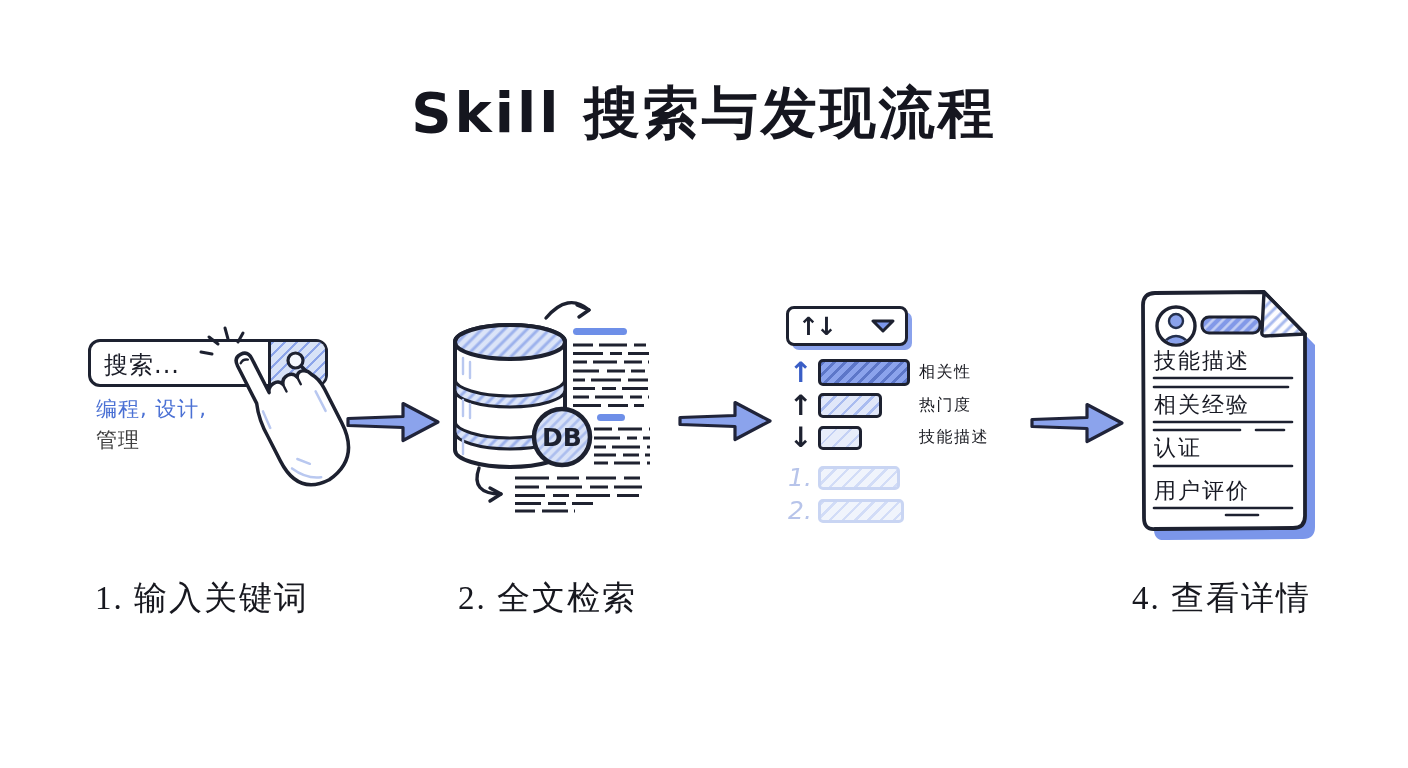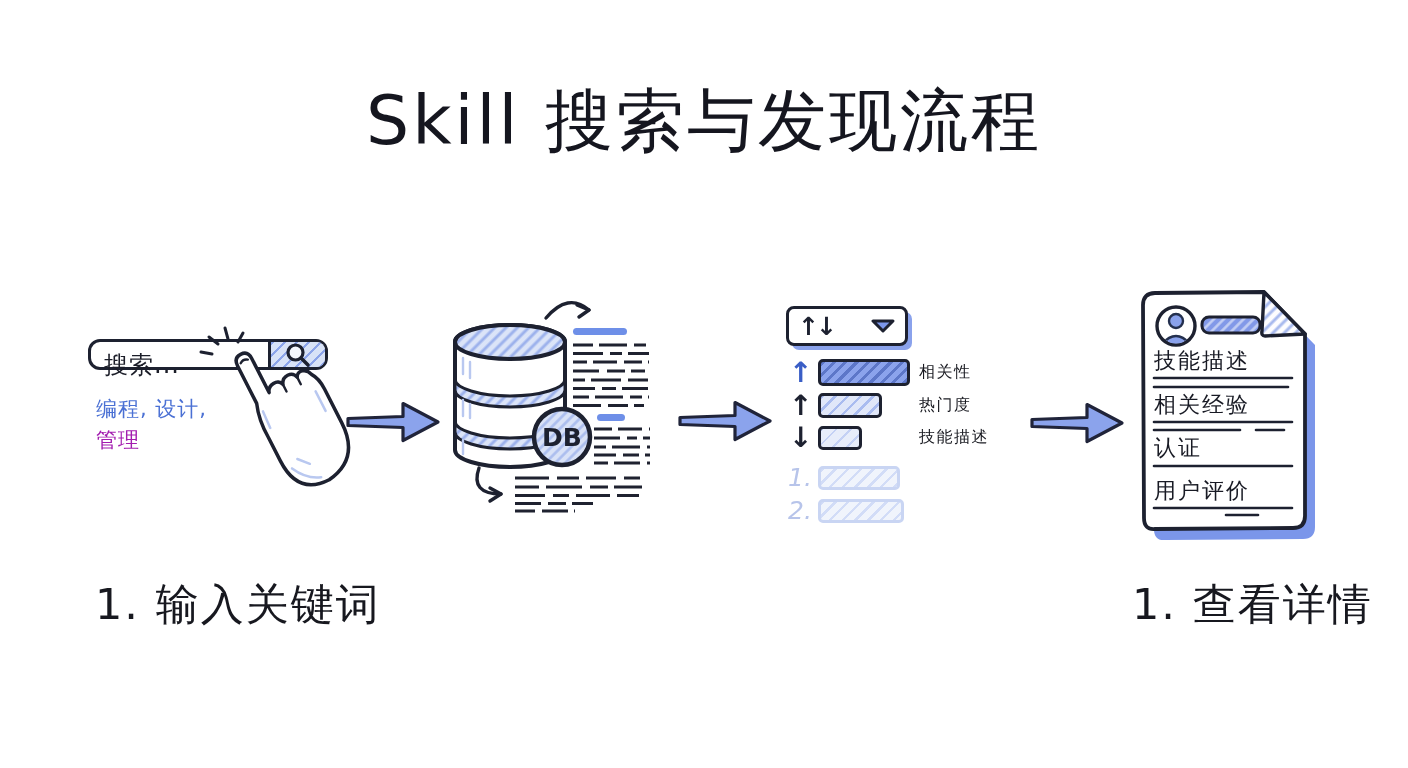--- a/index.html
+++ b/index.html
@@ -4,45 +4,45 @@
 <style>
   html, body { margin:0; padding:0; background:#ffffff; }
   .canvas {
     position:relative; width:1408px; height:768px; background:#ffffff;
     overflow:hidden; font-family:"DejaVu Sans","Liberation Sans",sans-serif;
     color:#1d2130;
   }
   
   .title {
     position:absolute; top:76px; left:0; width:100%; text-align:center;
-    font-size:68px; font-weight:400; letter-spacing:3px; color:#15161f;
+    font-size:56px; font-weight:700; letter-spacing:3px; color:#15161f;
   }
   
   .caption {
-    position:absolute; top:576px; font-size:43px; font-weight:500;
-    letter-spacing:2px; color:#17181f; white-space:nowrap;
+    position:absolute; top:576px; font-size:33px; font-weight:500;
+    letter-spacing:2px; color:#17181f; white-space:nowrap;font-family:Liberation Serif, serif;
   }
   .cap1{left:95px;} .cap2{left:458px;} .cap3{left:795px;} .cap4{left:1132px;}
 
   
   .search-bar {
-    position:absolute; left:88px; top:339px; width:240px; height:31px;
+    position:absolute; left:88px; top:339px; width:240px; height:48px;
     border:3.5px solid #1d2130; border-radius:12px; background:#fff;
     display:flex; box-sizing:border-box;
   }
   .search-text { flex:1; font-size:24px; padding:7px 0 0 13px; letter-spacing:1px; color:#1b1d28; }
   .search-btn {
     width:54px; border-left:3.5px solid #1d2130; border-radius:0 8px 8px 0;
     background-color:#d8e2f7;
     background-image:repeating-linear-gradient(135deg, rgba(108,138,228,0.7) 0 2.5px, transparent 2.5px 8.5px);
     display:flex; align-items:center; justify-content:center;
   }
   .keywords { position:absolute; left:96px; top:394px; font-size:21px; letter-spacing:1px; line-height:31px; }
   .kw-primary { display:block; color:#4a70d4; }
-  .kw-secondary { display:block; color:#a21caf; }
+  .kw-secondary { display:block; color:#404040; }
   .sparkle { position:absolute; left:196px; top:324px; }
   .hand-wrap {
     position:absolute; left:212px; top:349px; width:100px; height:170px;
     transform:rotate(-27deg); transform-origin:30px 8px;
   }
   
   .flow-arrow { position:absolute; width:96px; height:46px; }
   .fa1{left:345px; top:399px;} .fa2{left:677px; top:398px;} .fa3{left:1029px; top:400px;}
 
   
@@ -287,15 +287,16 @@
       <line x1="18" y1="136" x2="156" y2="136"></line>
       <line x1="18" y1="144" x2="104" y2="144"></line>
         <line x1="120" y1="144" x2="148" y2="144"></line>
       <line x1="18" y1="180" x2="156" y2="180"></line>
       <line x1="18" y1="222" x2="156" y2="222"></line>
       <line x1="90" y1="229" x2="122" y2="229"></line>
     </g>
   </svg>
 
   <div class="caption cap1">1. 输入关键词</div>
-  <div class="caption cap4">1. 查看详情</div>
+  <div class="caption cap2">2. 全文检索</div>
+  <div class="caption cap4">4. 查看详情</div>
 
 </div>
 
 </body></html>

